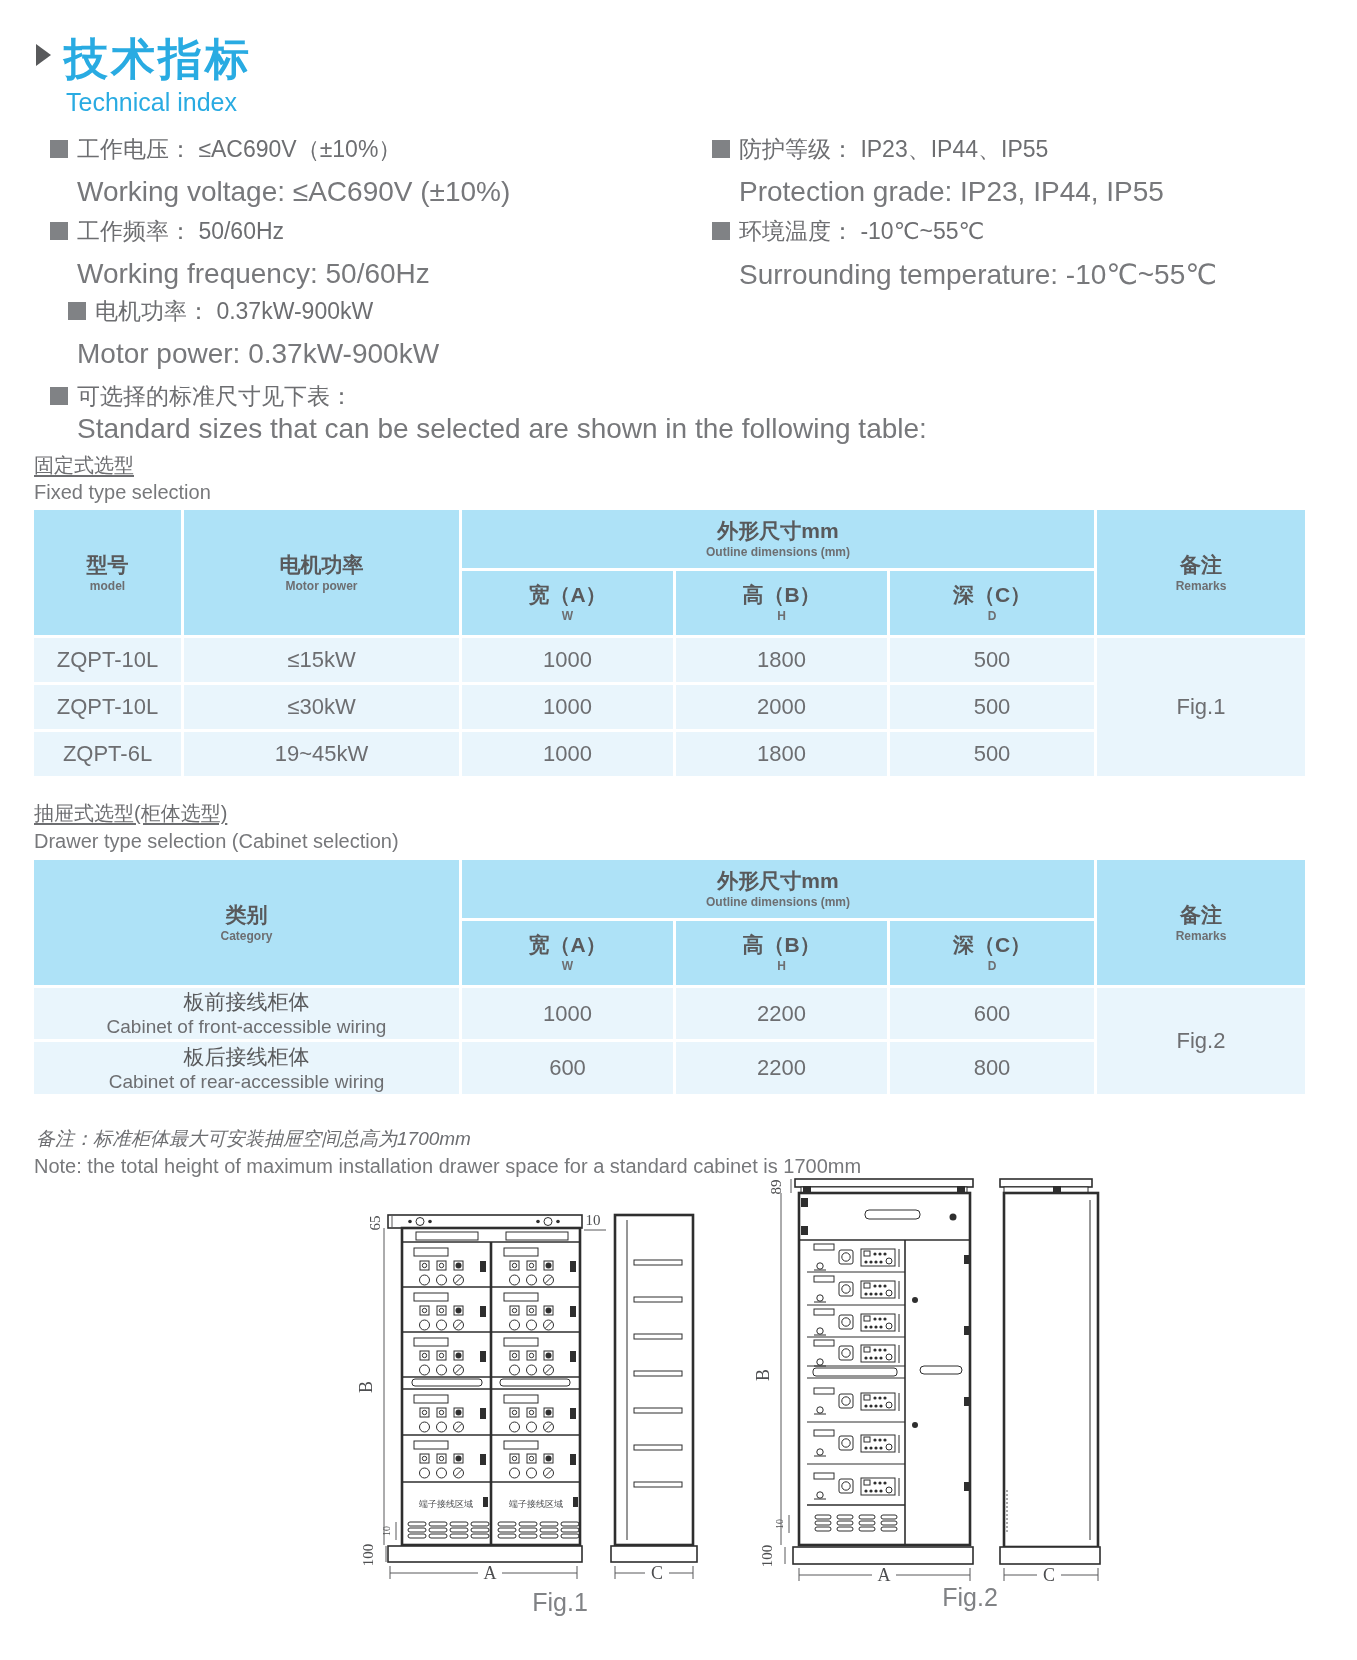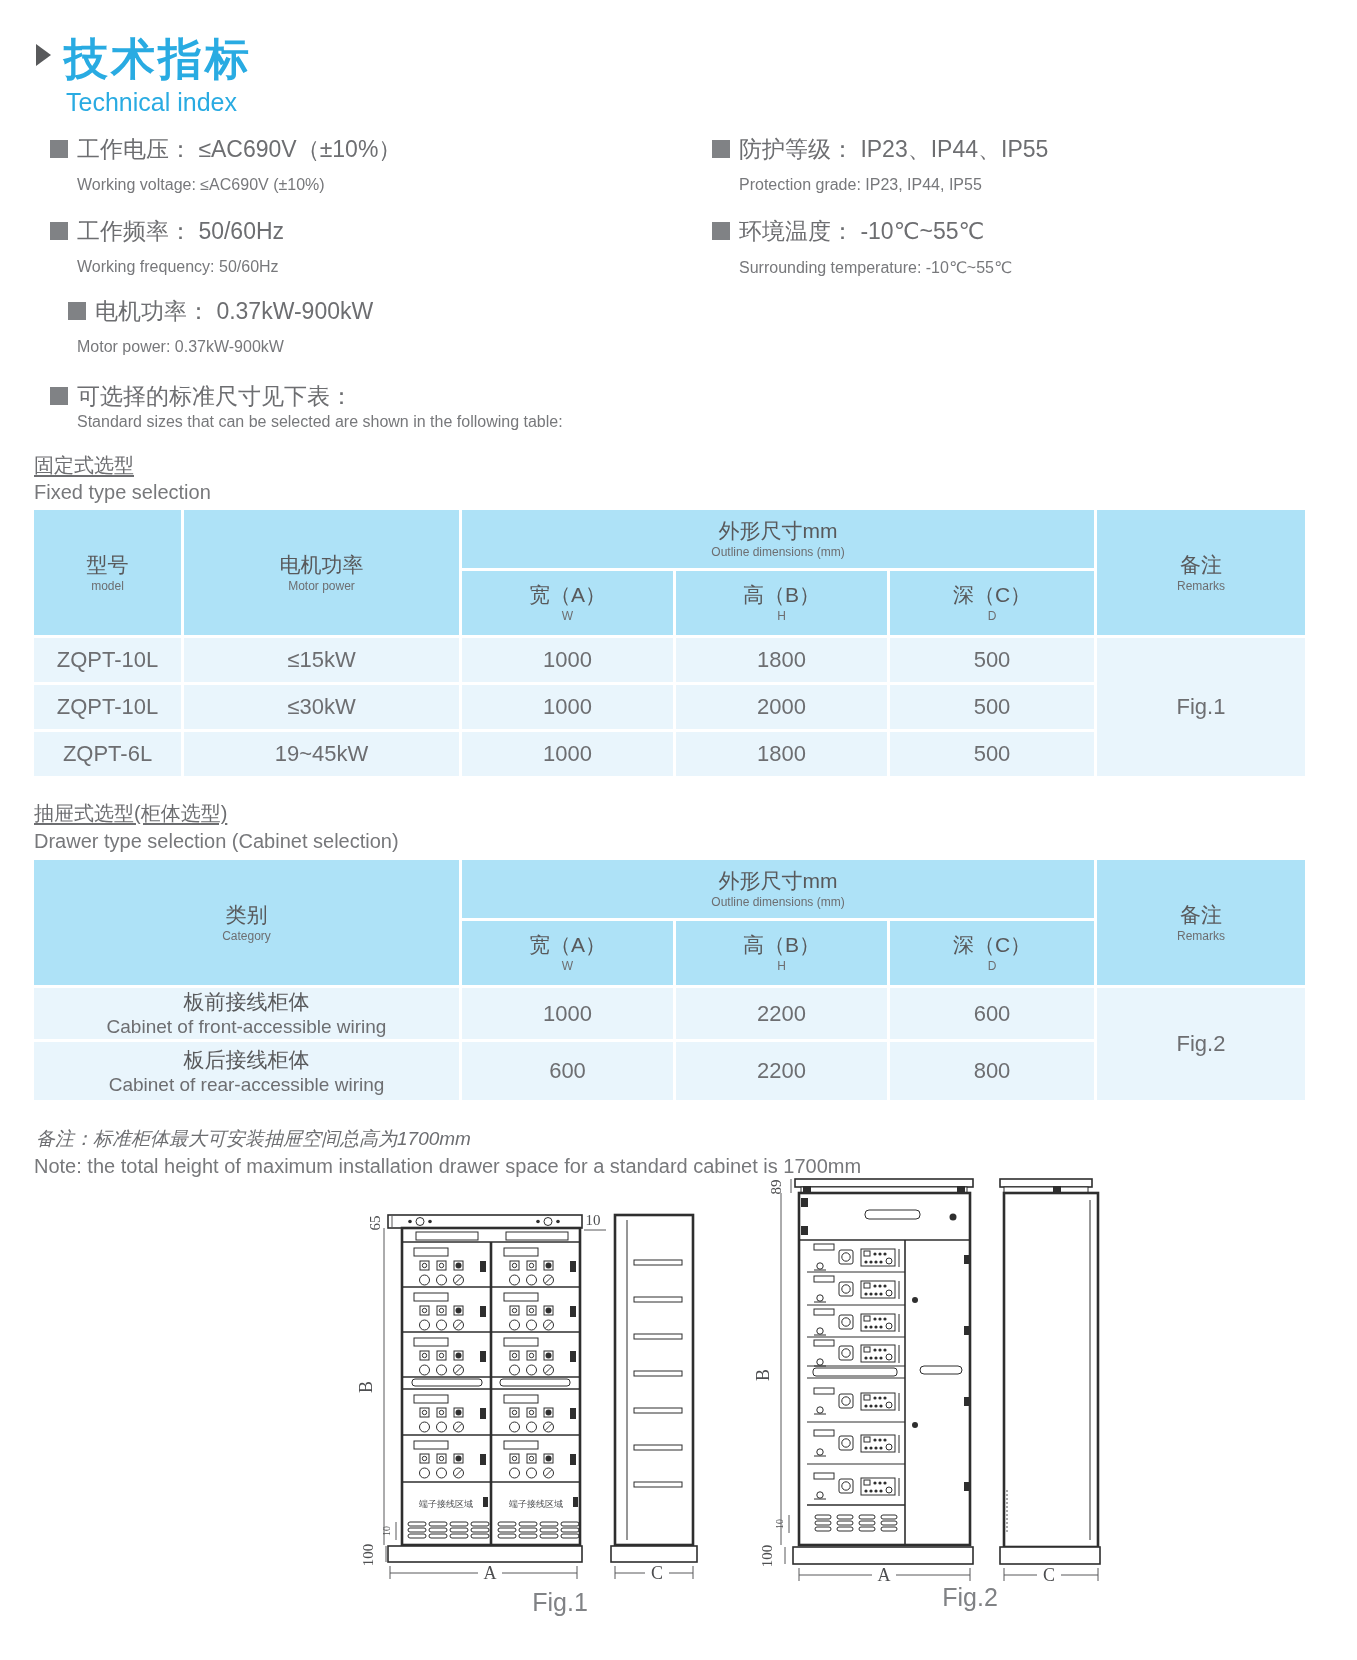--- a/index.html
+++ b/index.html
@@ -12,27 +12,27 @@
   
   .title-marker{
     position:absolute;left:36px;top:44px;width:0;height:0;
     border-left:15px solid #58595b;border-top:11px solid transparent;border-bottom:11px solid transparent;
   }
   .title-zh{position:absolute;left:64px;top:30px;font-size:44px;font-weight:600;color:#29abe2;letter-spacing:3px;}
   .title-en{position:absolute;left:66px;top:88px;font-size:25px;color:#29abe2;font-weight:400;}
   
   .spec-zh{position:absolute;font-size:23px;color:#6d6e71;white-space:nowrap;}
   .spec-zh .bullet{display:inline-block;width:18px;height:18px;background:#808285;margin-right:9px;vertical-align:-1px;}
-  .spec-en{position:absolute;font-size:16px;color:#77787b;white-space:nowrap;}
+  .spec-en{position:absolute;font-size:28px;color:#77787b;white-space:nowrap;}
   
   .sec-zh{position:absolute;font-size:20px;color:#6d6e71;text-decoration:underline;text-underline-offset:3px;white-space:nowrap;}
   .sec-en{position:absolute;font-size:20px;color:#77787b;white-space:nowrap;}
   
   table.spec{border-collapse:separate;border-spacing:3px;table-layout:fixed;}
-  table.spec th{background:#aee2f7;font-weight:normal;text-align:center;vertical-align:middle;padding:0;}
+  table.spec th{background:#aee2f7;font-weight:bold;text-align:center;vertical-align:middle;padding:0;}
   table.spec td{background:#e9f5fc;text-align:center;vertical-align:middle;font-size:22px;color:#6d6e71;padding:0;}
   .cell-zh{font-size:21px;color:#58595b;line-height:1.35;}
   .cell-en{font-size:12px;color:#6d6e71;line-height:1.3;}
   .row-zh{font-size:21px;color:#58595b;line-height:1.3;}
   .row-en{font-size:19px;color:#6d6e71;line-height:1.25;}
   .fig-ref{font-size:23px;color:#6d6e71;}
   
   .foot-zh{position:absolute;font-size:19px;color:#6d6e71;white-space:nowrap;font-style:italic;}
   .foot-en{position:absolute;font-size:20px;color:#77787b;white-space:nowrap;}
   
@@ -188,21 +188,21 @@
     <td style="height:44px;">
       <div class="row-zh">板前接线柜体</div>
       <div class="row-en">Cabinet of front-accessible wiring</div>
     </td>
     <td>1000</td>
     <td>2200</td>
     <td>600</td>
     <td rowspan="2" class="fig-ref">Fig.2</td>
   </tr>
   <tr>
-    <td style="height:58px;">
+    <td style="height:52px;">
       <div class="row-zh">板后接线柜体</div>
       <div class="row-en">Cabinet of rear-accessible wiring</div>
     </td>
     <td>600</td>
     <td>2200</td>
     <td>800</td>
   </tr>
 </tbody>
   </table>
 

